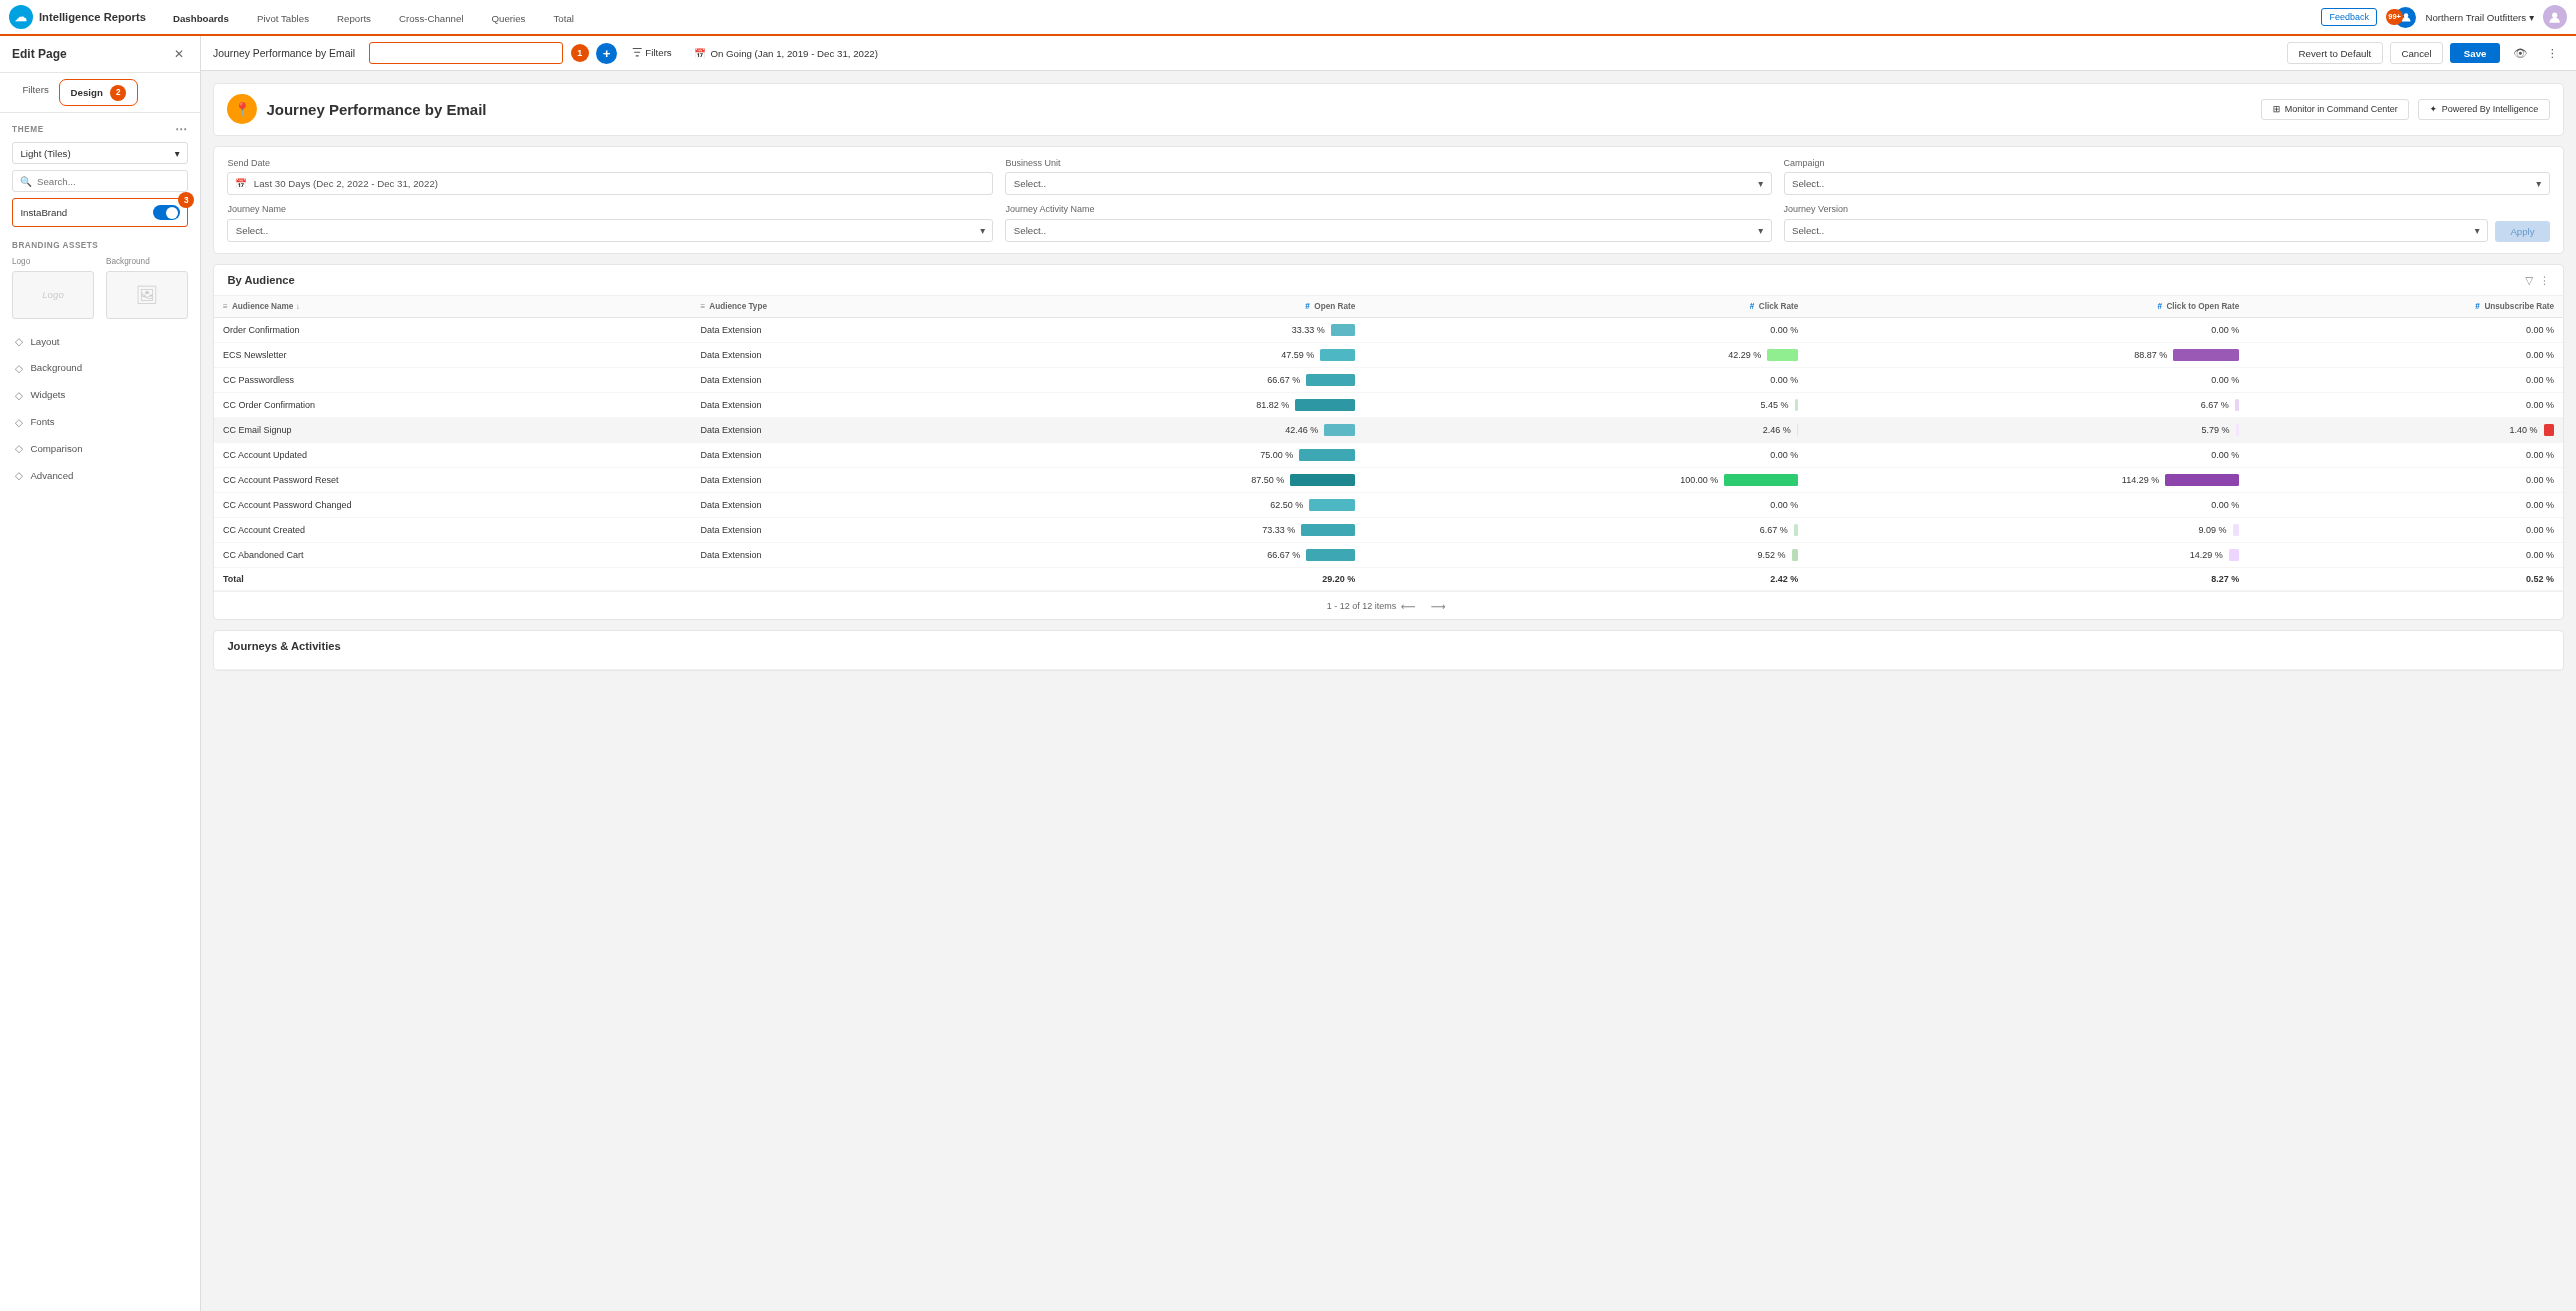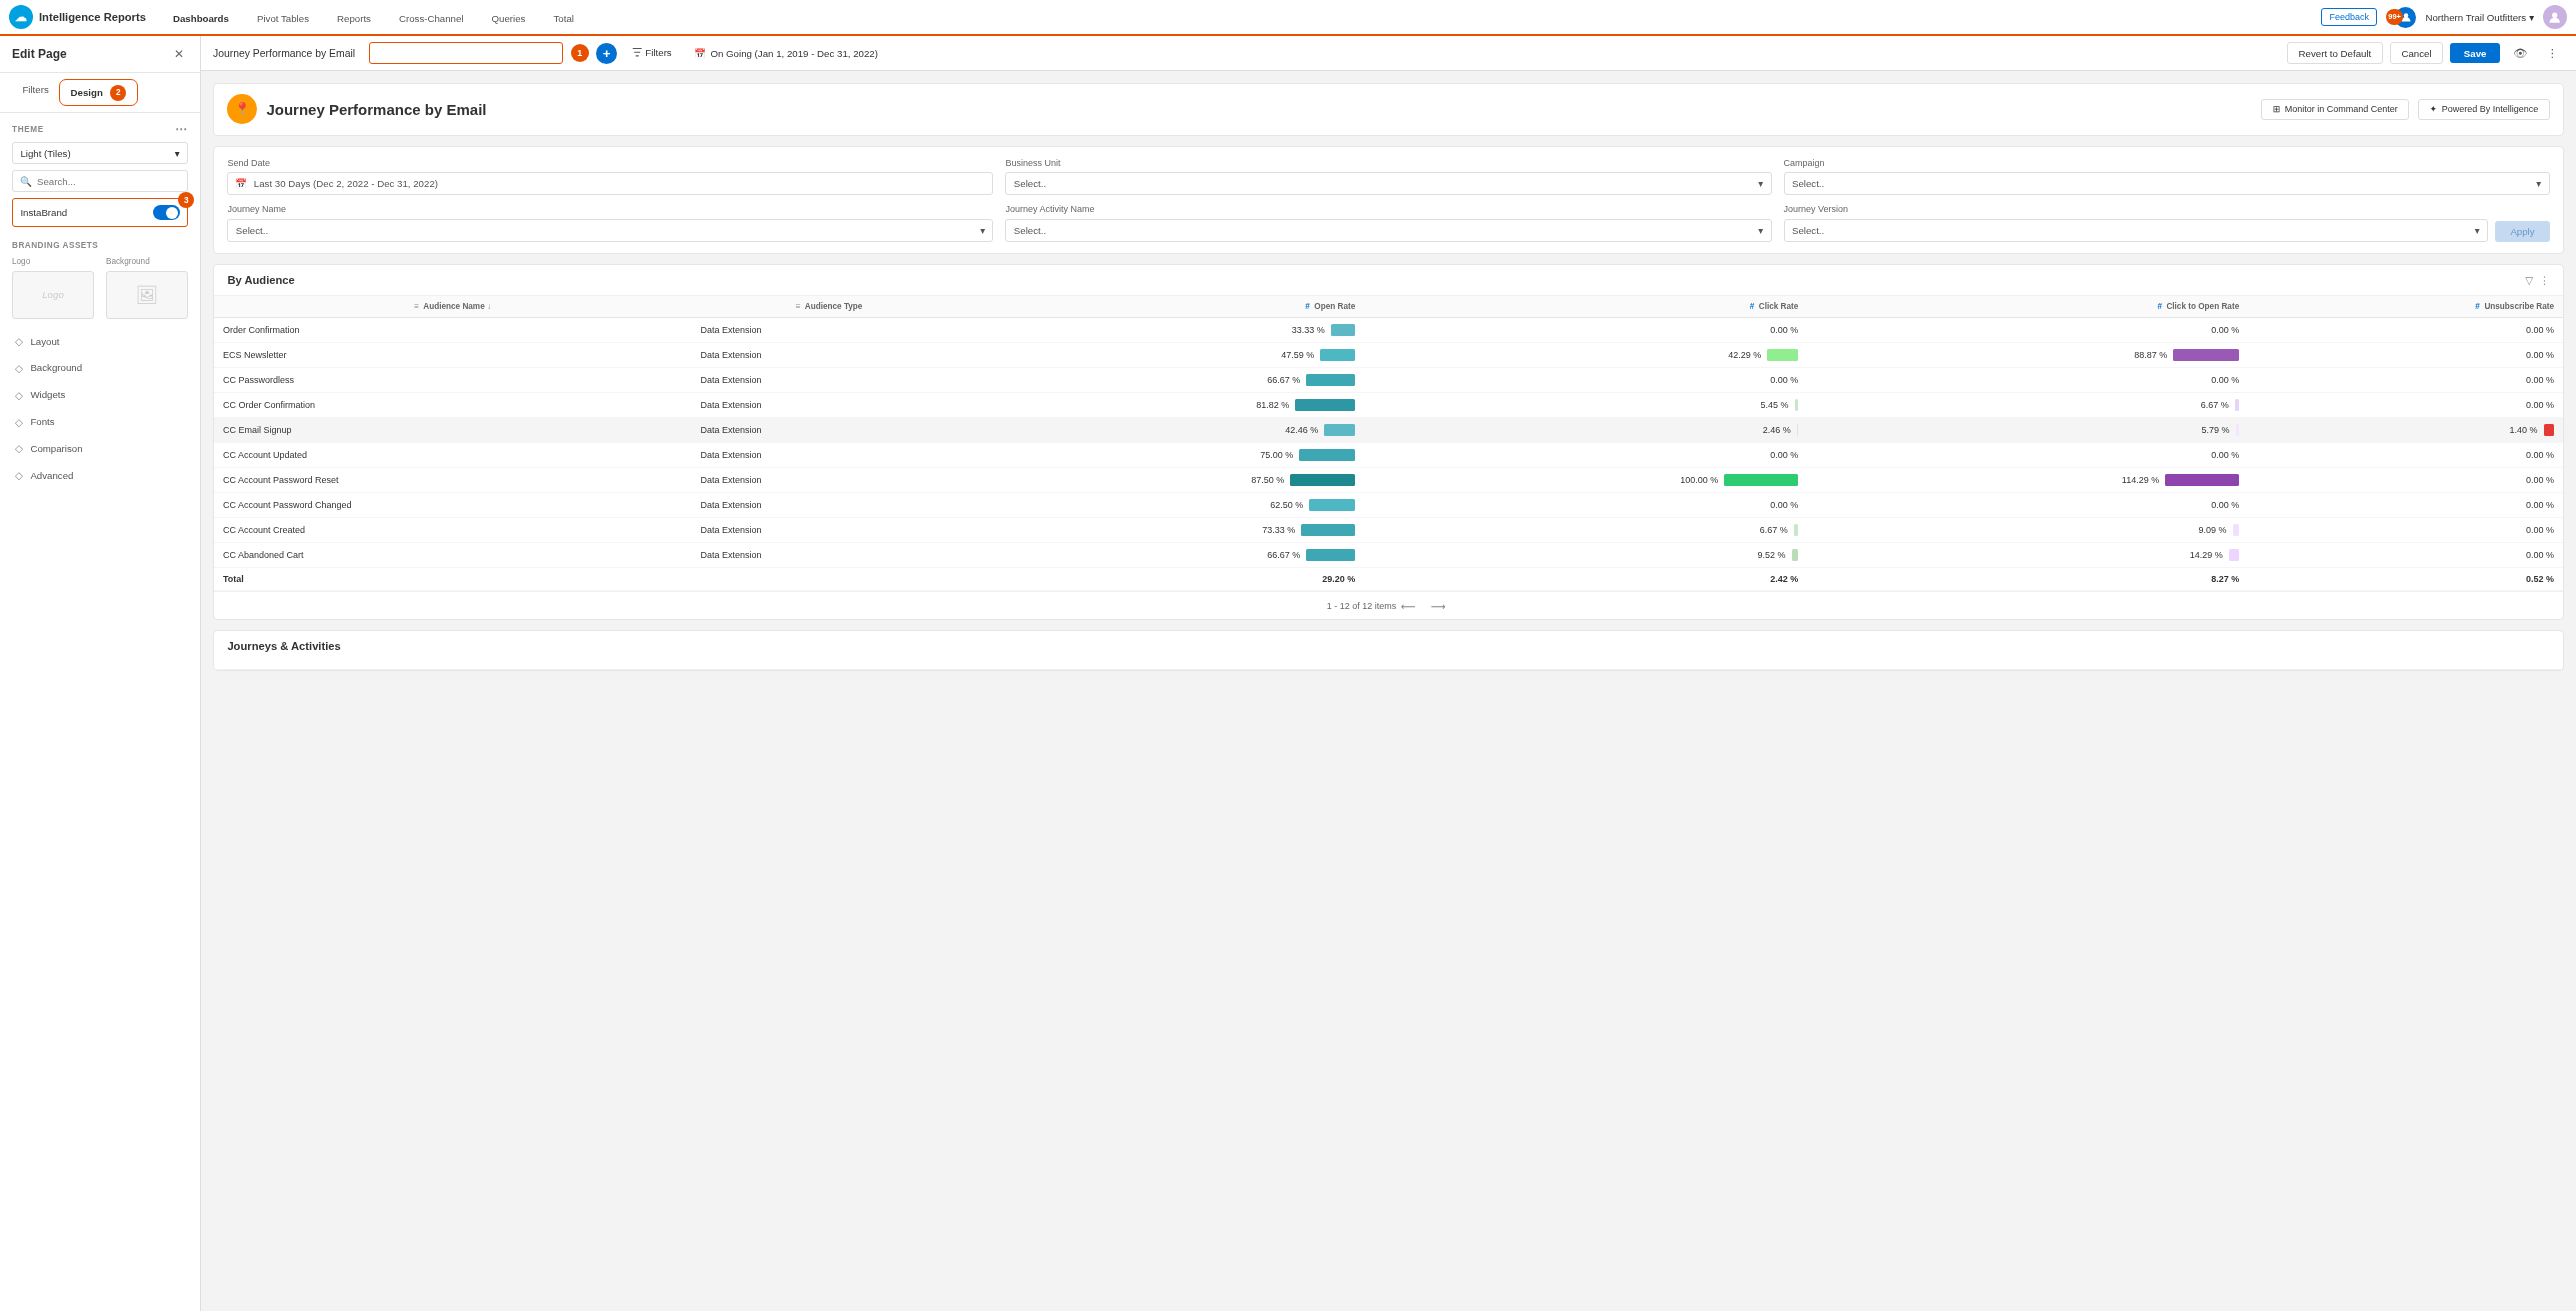--- a/index.html
+++ b/index.html
@@ -172,21 +172,21 @@
     }
     .section-card-header {
       display: flex; align-items: center; justify-content: space-between; padding: 9px 13.4px; border-bottom: 0.7px solid #f0f0f0;
     }
     .section-card-title { font-size: 11.2px; font-weight: 600; color: #333; }
     .section-actions { display: flex; align-items: center; gap: 6px; color: #888; cursor: pointer; }
 
     
     .data-table { width: 100%; border-collapse: collapse; }
     .data-table th {
-      padding: 6px 9px; text-align: center; font-size: 8.2px; font-weight: 600; color: #666; border-bottom: 0.7px solid #e5e5e5; background: #fafafa; white-space: nowrap;
+      padding: 6px 9px; text-align: left; font-size: 8.2px; font-weight: 600; color: #666; border-bottom: 0.7px solid #e5e5e5; background: #fafafa; white-space: nowrap;
     }
     .data-table th.numeric { text-align: right; }
     .data-table td {
       padding: 6px 9px; font-size: 9px; color: #333; border-bottom: 0.7px solid #f5f5f5; vertical-align: middle;
     }
     .data-table td.numeric { text-align: right; }
     .data-table tr.highlighted { background: #f5f5f5; }
     .data-table tr.total-row td { font-weight: 700; border-top: 1.5px solid #e5e5e5; }
 
     .cell-bar-wrapper { display: flex; align-items: center; justify-content: flex-end; gap: 6px; }

